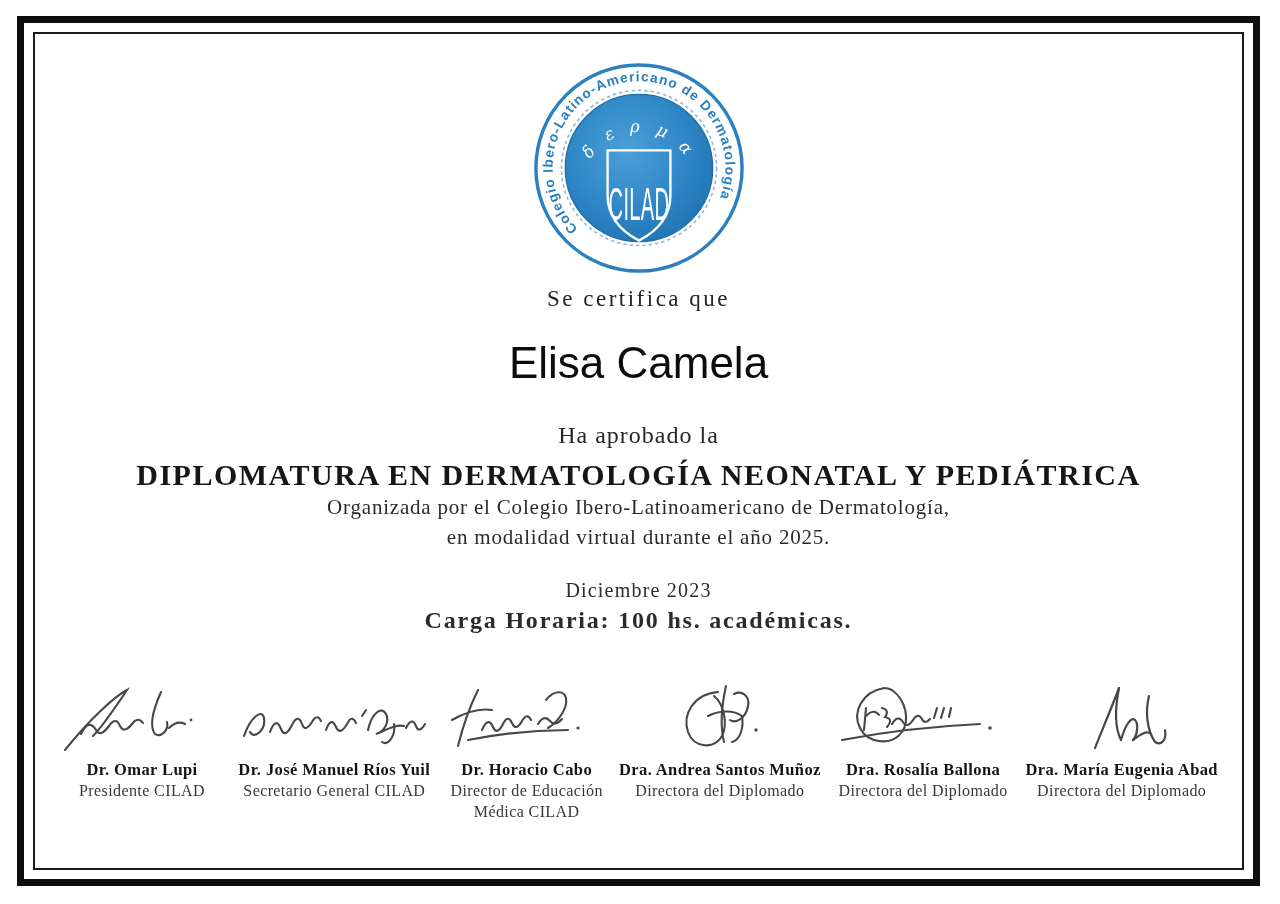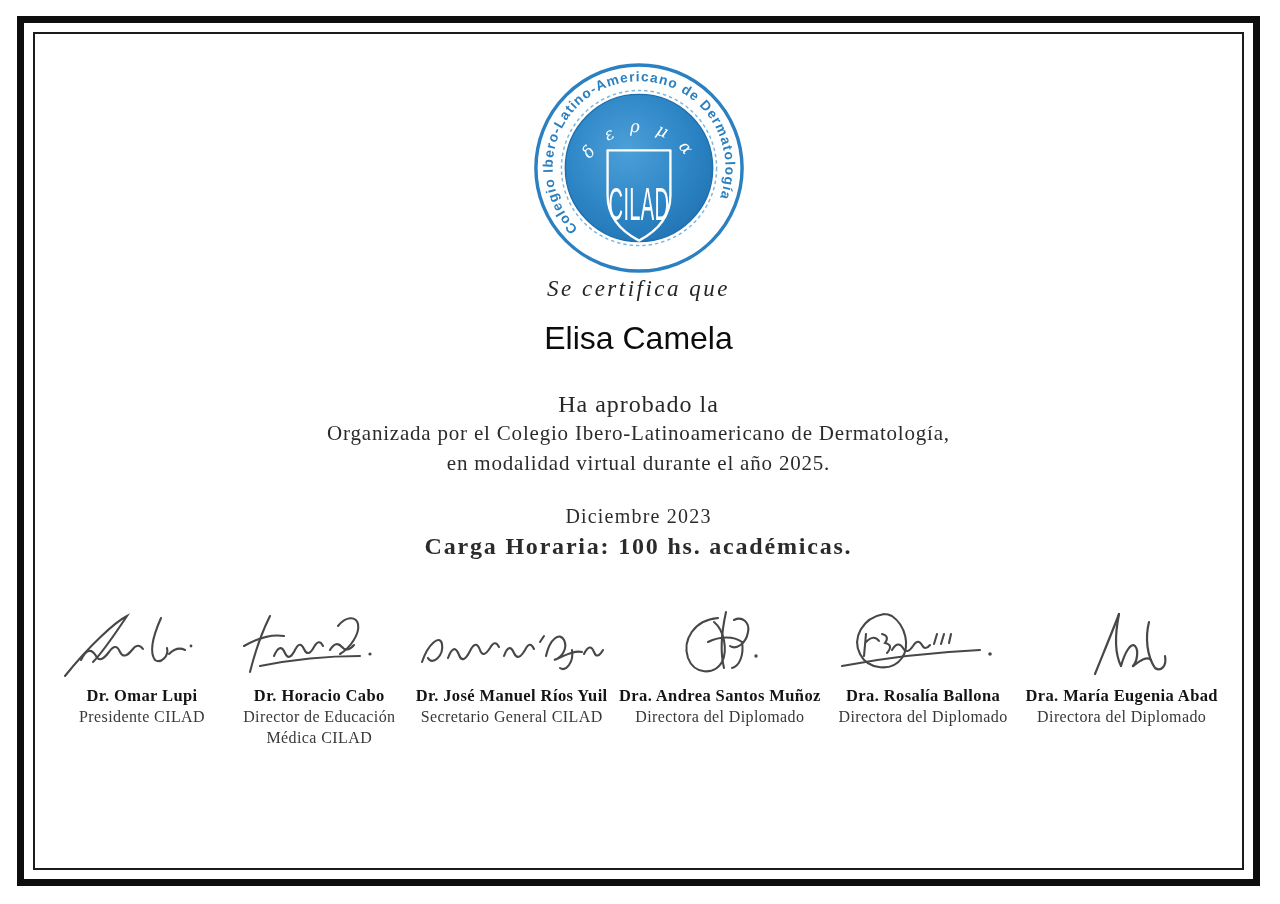--- a/index.html
+++ b/index.html
@@ -14,26 +14,26 @@
   .frame-inner{
     position:absolute;left:9px;top:9px;right:9px;bottom:9px;
     border:2px solid #1b1b1b;
   }
   .content{
     position:absolute;left:0;top:0;right:0;bottom:0;
     display:flex;flex-direction:column;align-items:center;
   }
   .logo-wrap{margin-top:26px;width:216px;height:216px;}
   .certify-line{
-    margin-top:0;font-size:23px;letter-spacing:2.5px;color:#252525;font-style:italic;
+    margin-top:10px;font-size:23px;letter-spacing:2.5px;color:#252525;
   }
   .recipient-name{
-    margin-top:18px;
+    margin-top:26px;
     font-family:"Liberation Sans", sans-serif;
-    font-size:32px;color:#0c0c0c;letter-spacing:0px;
+    font-size:44px;color:#0c0c0c;letter-spacing:0px;
   }
   .approval-line{
     margin-top:34px;font-size:24px;letter-spacing:1px;color:#272727;
   }
   .course-title{
     margin-top:9px;font-size:30px;font-weight:bold;letter-spacing:1.5px;color:#161616;
     white-space:nowrap;
   }
   .organizer{
     font-size:21px;line-height:1.45;text-align:center;
@@ -100,20 +100,21 @@
           <text x="0" y="0" transform="translate(110,163) scale(0.66,1.52)" text-anchor="middle" font-family="Liberation Sans, sans-serif" font-size="31" letter-spacing="0.5" fill="#ffffff">CILAD</text>
         </svg>
       </div>
 
       <div class="certify-line">Se certifica que</div>
 
       <div class="recipient-name">Elisa Camela</div>
 
       <div class="approval-line">Ha aprobado la</div>
 
+      <div class="course-title">DIPLOMATURA EN DERMATOLOGÍA NEONATAL Y PEDIÁTRICA</div>
 
       <div class="organizer">
         <div>Organizada por el Colegio Ibero-Latinoamericano de Dermatología,</div>
         <div>en modalidad virtual durante el año 2025.</div>
       </div>
 
       <div class="date-line">Diciembre 2023</div>
       <div class="hours-line">Carga Horaria: 100 hs. académicas.</div>
 
       <div class="signature-row">
@@ -121,52 +122,52 @@
         <div class="sig-col">
           <svg class="sig-img" width="170" height="80" viewBox="0 0 170 80" fill="none" stroke="#474747" stroke-width="2.1" stroke-linecap="round">
             <path d="M8,72 C32,42 58,18 70,12 C58,30 44,50 36,58"></path>
             <path d="M24,56 q8,-16 15,-4 q4,8 13,-4 q7,-10 11,0 q4,8 12,-2 q6,-8 11,-1"></path>
             <path d="M104,14 C96,32 92,48 98,56 C104,60 112,52 110,44"></path>
             <path d="M112,50 q8,-8 16,-4"></path>
             <circle cx="134" cy="42" r="1.4" fill="#474747" stroke="none"></circle>
           </svg>
           <div class="sig-name">Dr. Omar Lupi</div>
           <div class="sig-title">Presidente CILAD</div>
+        </div>
+
+        <div class="sig-col">
+          <svg class="sig-img" width="200" height="80" viewBox="0 0 200 80" fill="none" stroke="#474747" stroke-width="2.1" stroke-linecap="round">
+            <path d="M10,58 C16,40 28,30 30,40 C32,52 20,62 16,54"></path>
+            <path d="M36,54 q6,-16 11,-3 q4,10 11,-4 q6,-12 10,-1 q3,9 10,-2 q5,-9 9,-1"></path>
+            <path d="M92,52 q5,-14 10,-3 q4,9 11,-3 q5,-10 9,-1"></path>
+            <path d="M128,38 l4,-6"></path>
+            <path d="M134,52 C138,34 148,28 152,36 C156,44 150,54 142,56 C152,52 162,46 170,48"></path>
+            <path d="M160,46 C162,58 154,68 148,64"></path>
+            <path d="M172,50 q6,-12 10,-2 q3,8 9,-2"></path>
+          </svg>
+          <div class="sig-name">Dr. José Manuel Ríos Yuil</div>
+          <div class="sig-title">Secretario General CILAD</div>
         </div>
 
         <div class="sig-col">
           <svg class="sig-img" width="170" height="80" viewBox="0 0 170 80" fill="none" stroke="#474747" stroke-width="2.1" stroke-linecap="round">
             <path d="M16,68 C22,44 30,24 36,12"></path>
             <path d="M10,42 C24,34 38,30 50,32"></path>
             <path d="M40,52 q6,-14 11,-3 q4,9 10,-3 q5,-10 9,-1 q4,9 10,-2 q5,-9 9,-1"></path>
             <path d="M104,22 C112,12 122,12 124,20 C126,30 116,44 106,50"></path>
             <path d="M96,46 q6,-10 12,-3 q5,6 12,-2"></path>
             <path d="M26,62 C56,56 96,52 126,52"></path>
             <circle cx="136" cy="50" r="1.6" fill="#474747" stroke="none"></circle>
           </svg>
           <div class="sig-name">Dr. Horacio Cabo</div>
           <div class="sig-title">Director de Educación</div>
           <div class="sig-title">Médica CILAD</div>
         </div>
 
         <div class="sig-col">
-          <svg class="sig-img" width="200" height="80" viewBox="0 0 200 80" fill="none" stroke="#474747" stroke-width="2.1" stroke-linecap="round">
-            <path d="M10,58 C16,40 28,30 30,40 C32,52 20,62 16,54"></path>
-            <path d="M36,54 q6,-16 11,-3 q4,10 11,-4 q6,-12 10,-1 q3,9 10,-2 q5,-9 9,-1"></path>
-            <path d="M92,52 q5,-14 10,-3 q4,9 11,-3 q5,-10 9,-1"></path>
-            <path d="M128,38 l4,-6"></path>
-            <path d="M134,52 C138,34 148,28 152,36 C156,44 150,54 142,56 C152,52 162,46 170,48"></path>
-            <path d="M160,46 C162,58 154,68 148,64"></path>
-            <path d="M172,50 q6,-12 10,-2 q3,8 9,-2"></path>
-          </svg>
-          <div class="sig-name">Dr. José Manuel Ríos Yuil</div>
-          <div class="sig-title">Secretario General CILAD</div>
-        </div>
-
-        <div class="sig-col">
           <svg class="sig-img" width="180" height="80" viewBox="0 0 180 80" fill="none" stroke="#474747" stroke-width="2.1" stroke-linecap="round">
             <path d="M88,14 C64,16 52,36 58,54 C64,70 84,72 92,58 C98,46 94,26 84,18"></path>
             <path d="M96,8 C92,26 90,48 94,64"></path>
             <path d="M78,38 C90,32 104,32 112,38"></path>
             <path d="M104,16 C112,12 120,18 118,28 C116,40 106,46 100,42"></path>
             <path d="M112,38 C114,50 110,62 102,64"></path>
             <circle cx="126" cy="52" r="1.7" fill="#474747" stroke="none"></circle>
           </svg>
           <div class="sig-name">Dra. Andrea Santos Muñoz</div>
           <div class="sig-title">Directora del Diplomado</div>

